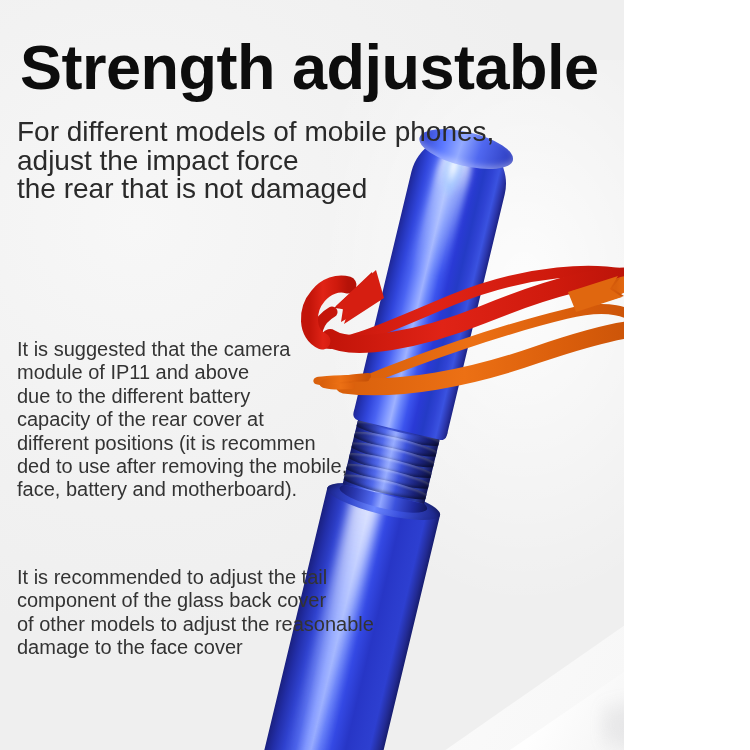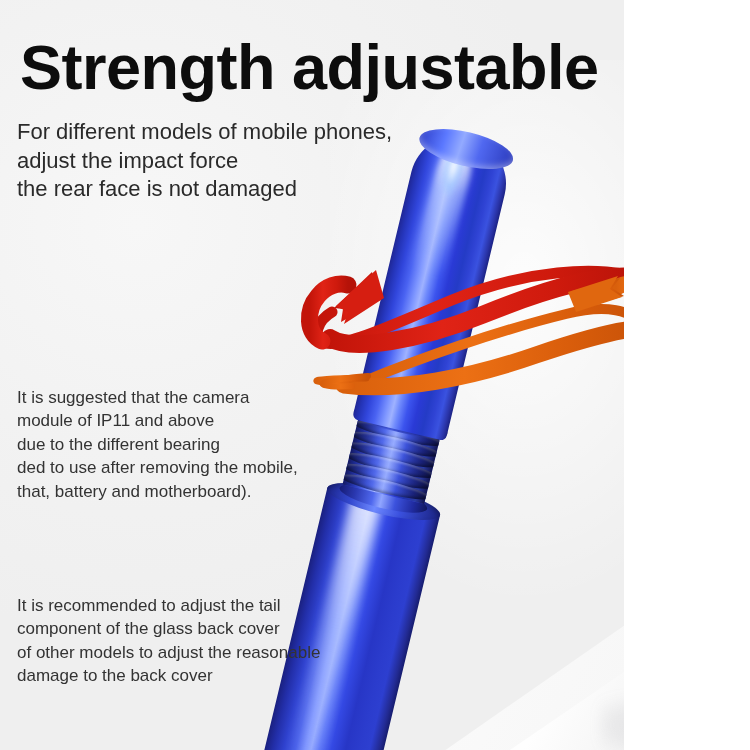--- a/index.html
+++ b/index.html
@@ -59,37 +59,36 @@
     font-weight: 700;
     letter-spacing: -0.5px;
     color: #0d0d0d;
     white-space: nowrap;
   }
   .intro {
     position: absolute;
     left: 17px;
     top: 118px;
     width: 360px;
-    font-size: 22px;
+    font-size: 28px;
     line-height: 28.5px;
     color: #2a2a2a;
     font-weight: 400;
   }
   .note {
     position: absolute;
     left: 17px;
     width: 330px;
-    font-size: 17px;
+    font-size: 20px;
     line-height: 23.4px;
     color: #333333;
     font-weight: 400;
-    margin-top: 48px;
   }
   .note-a { top: 338px; }
-  .note-b { top: 546px; }
+  .note-b { top: 566px; }
   .note .ln { display: block; white-space: nowrap; }
   .intro .ln { display: block; white-space: nowrap; }
 
   
   #tool {
     position: absolute;
     left: 0; top: 0;
     width: 750px; height: 750px;
     pointer-events: none;
   }
@@ -369,31 +368,33 @@
       <polygon points="572,291 620,278 612,288 624,296 578,310" fill="url(#orgGrad)"></polygon>
       <polygon points="568,292 618,276 610,289 622,297 576,312" fill="#e0670f"></polygon>
     </g>
   </svg>
 
   <div class="title">Strength adjustable</div>
 
   <div class="intro">
     <span class="ln">For different models of mobile phones,</span>
     <span class="ln">adjust the impact force</span>
-    <span class="ln">the rear face is not damaged</span>
+    <span class="ln">the rear that is not damaged</span>
   </div>
 
   <div class="note note-a">
     <span class="ln">It is suggested that the camera</span>
     <span class="ln">module of IP11 and above</span>
-    <span class="ln">due to the different bearing</span>
+    <span class="ln">due to the different battery</span>
+    <span class="ln">capacity of the rear cover at</span>
+    <span class="ln">different positions (it is recommen</span>
     <span class="ln">ded to use after removing the mobile,</span>
-    <span class="ln">that, battery and motherboard).</span>
+    <span class="ln">face, battery and motherboard).</span>
   </div>
 
   <div class="note note-b">
     <span class="ln">It is recommended to adjust the tail</span>
     <span class="ln">component of the glass back cover</span>
     <span class="ln">of other models to adjust the reasonable</span>
-    <span class="ln">damage to the back cover</span>
+    <span class="ln">damage to the face cover</span>
   </div>
 
 </div>
 
 </body></html>

